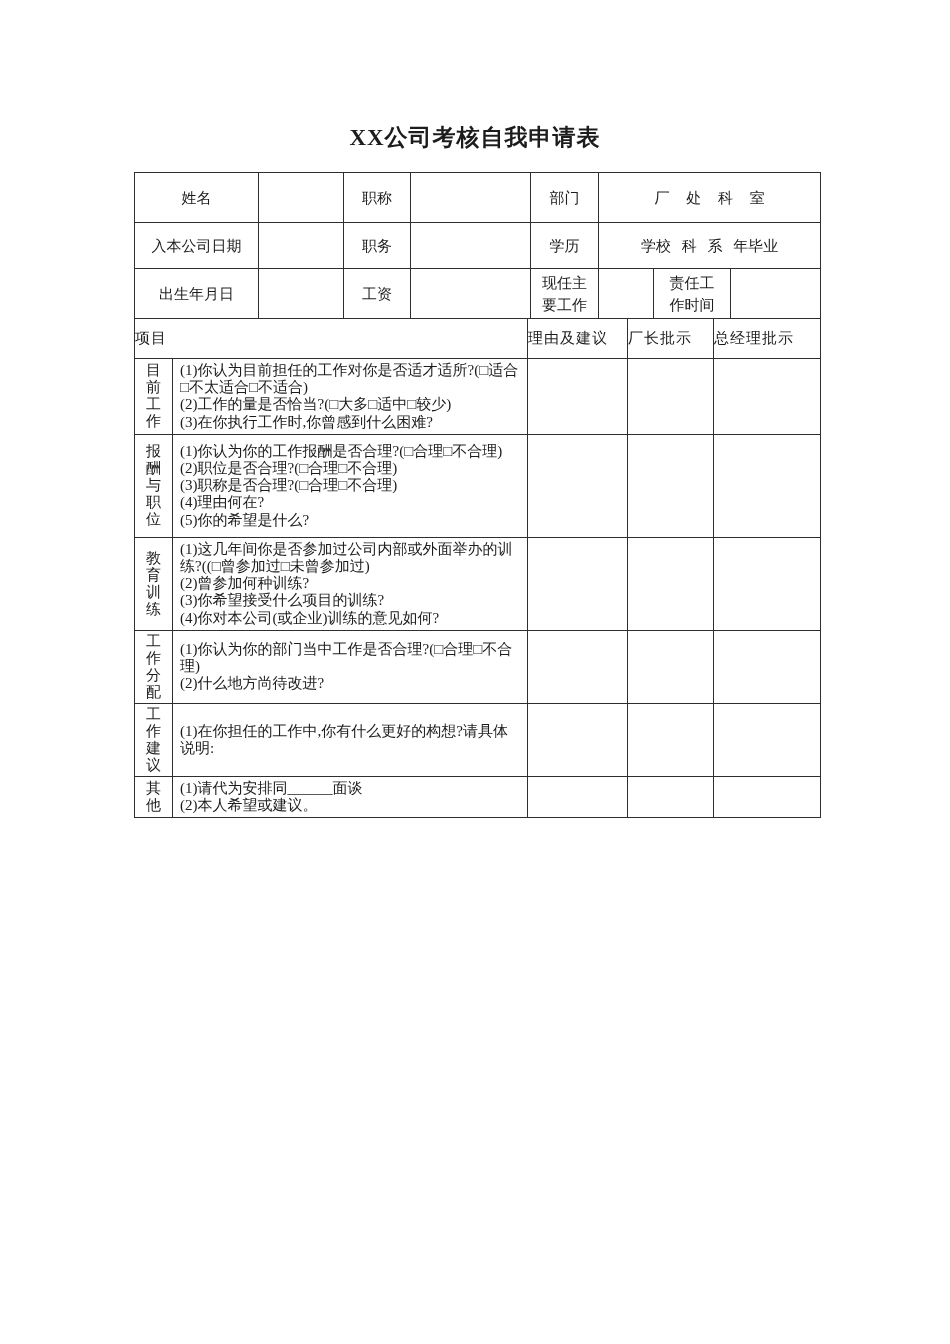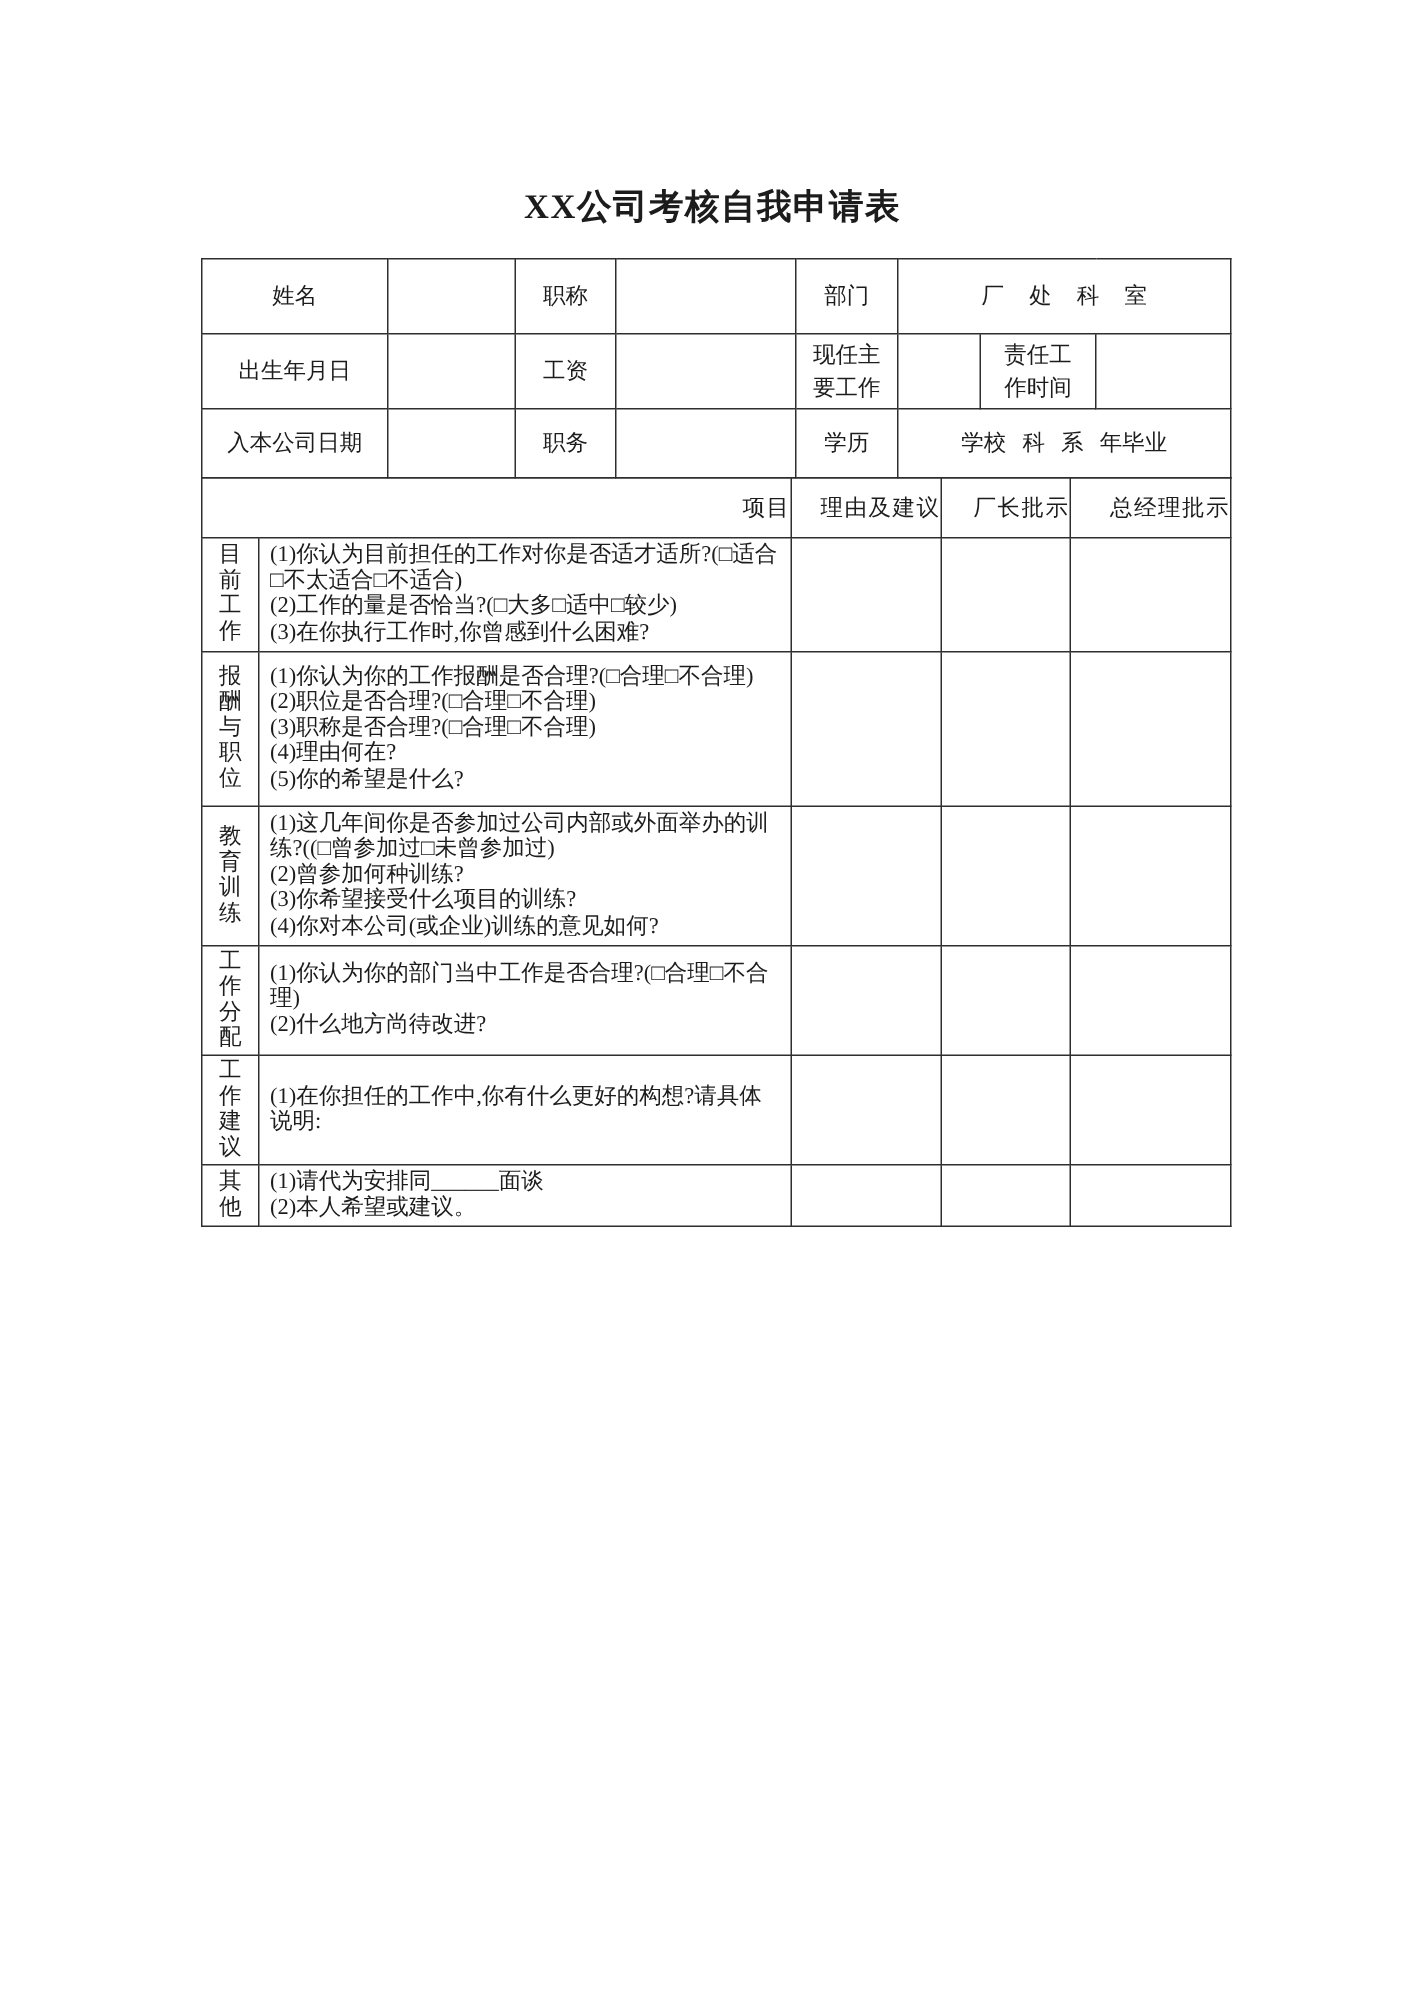--- a/index.html
+++ b/index.html
@@ -36,21 +36,21 @@
   .cat-inner {
     width: 1.05em; margin: 0 auto;
     word-break: break-all; line-height: 17px; font-size: 15px;
   }
   .main-table td.questions {
     white-space: pre-wrap;
     padding: 3px 6px 3px 7px;
     line-height: 17.2px;
     vertical-align: middle;
   }
-  .main-table td.hdr { text-align: right; height: 40px; letter-spacing: 1px; }
+  .main-table td.hdr { text-align: left; height: 40px; letter-spacing: 1px; }
   .main-table td.blank { background: #ffffff; }
 
   .footnote {
     position: absolute; top: 992px; left: 140px;
     font-size: 15.5px; letter-spacing: 0.5px;
   }
 </style>
 </head>
 <body>
 
@@ -71,41 +71,41 @@
     </colgroup>
     <tbody>
         <tr style="height:50px">
       <td>姓名</td>
       <td></td>
       <td>职称</td>
       <td></td>
       <td>部门</td>
       <td colspan="3" class="spread">厂 处 科 室</td>
     </tr>
+    <tr style="height:46px">
+      <td>入本公司日期</td>
+      <td></td>
+      <td>职务</td>
+      <td></td>
+      <td>学历</td>
+      <td colspan="3" class="spread2">学校 科 系 年毕业</td>
+    </tr>
     <tr style="height:50px">
       <td>出生年月日</td>
       <td></td>
       <td>工资</td>
       <td></td>
       <td>
         <div class="narrowwrap">现任主要工作</div>
       </td>
       <td></td>
       <td>
         <div class="narrowwrap">责任工作时间</div>
       </td>
       <td></td>
-    </tr>
-    <tr style="height:46px">
-      <td>入本公司日期</td>
-      <td></td>
-      <td>职务</td>
-      <td></td>
-      <td>学历</td>
-      <td colspan="3" class="spread2">学校 科 系 年毕业</td>
     </tr>
   </tbody>
     </table>
 
   <table class="main-table">
     <colgroup>
       <col style="width:38px">
         <col style="width:355px">
         <col style="width:100px">
       <col style="width:86px">

